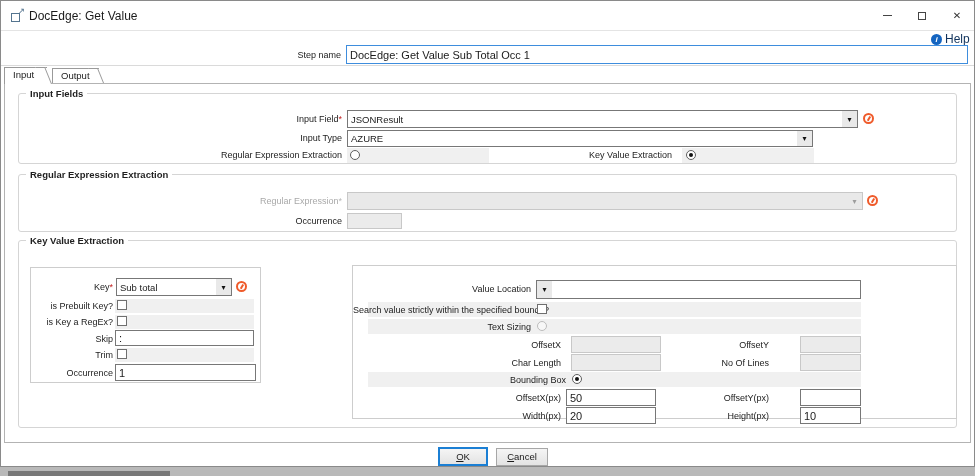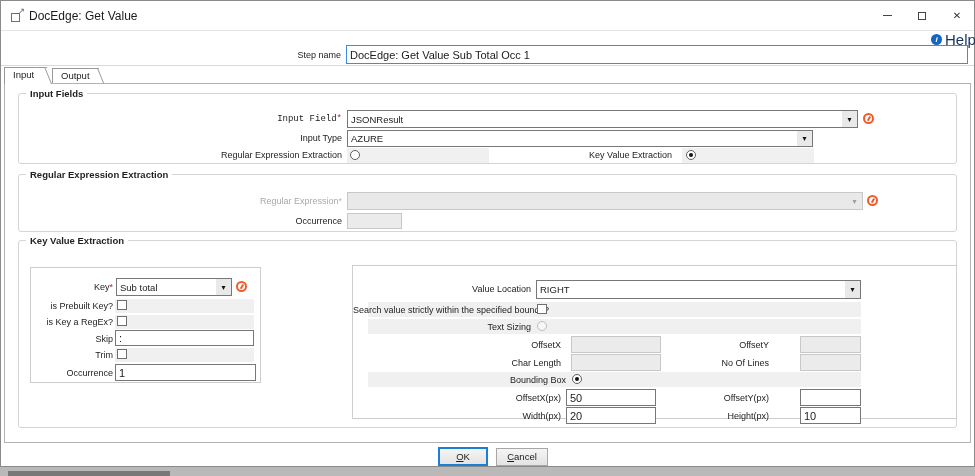--- a/index.html
+++ b/index.html
@@ -13,21 +13,21 @@
   .appicon{position:absolute;left:10px;top:8px;width:13px;height:13px;}
   .appicon .sq{position:absolute;left:0;bottom:0;width:9px;height:9px;border:1px solid #54748f;}
   .appicon .ar{position:absolute;right:-1px;top:-3px;font-size:9px;color:#54748f;}
   .winbtn{position:absolute;top:0;width:36px;height:29px;display:flex;align-items:center;justify-content:center;color:#333;cursor:default;}
   .glyph-min{width:9px;height:1px;background:#444;display:block;}
   .glyph-max{width:8px;height:8px;border:1px solid #444;display:block;}
   .glyph-close{font-size:10px;color:#333;line-height:1;}
   
   .help{position:absolute;left:930px;top:31px;height:14px;display:flex;align-items:center;gap:3px;}
   .help-i{width:11px;height:11px;border-radius:50%;background:#1464c0;color:#fff;font-size:8px;font-weight:bold;font-style:italic;display:flex;align-items:center;justify-content:center;}
-  .help-t{font-size:15px;color:#11335c;}
+  .help-t{font-size:12px;color:#11335c;}
   
   .lbl{font-size:9px;color:#1c1c1c;text-align:right;white-space:nowrap;}
   .lbl .req{color:#c21d1d;}
   .lbl.dis{color:#a9a9a9;}
   .lbl.dis .req{color:#b9b9b9;}
   .legend{position:absolute;top:-6px;left:7px;background:#fff;padding:0 4px;font-size:9.5px;font-weight:bold;color:#1f1f1f;white-space:nowrap;line-height:11px;}
   .groupbox{position:absolute;border:1px solid #d5d5d5;border-radius:3px;background:#fff;}
   .panel{position:absolute;border:1px solid #cdcdcd;background:#fff;}
   
   .tin{position:absolute;border:1px solid #777;background:#fff;font-family:"Liberation Sans",sans-serif;font-size:11px;color:#1b1b1b;padding:0 3px;}
@@ -100,21 +100,21 @@
     </div>
     <div class="tab" style="left:51px;top:67px;width:52px;height:15px;z-index:4;">
       <span class="base"></span>
         <span class="slant"></span>
       <span class="tl">Output</span>
     </div>
 
     <div class="groupbox" style="left:17px;top:92px;width:939px;height:71px;z-index:2;">
       <span class="legend">Input Fields</span>
 
-      <div class="lbl abs" style="left:23px;top:20px;width:300px;font-family:Liberation Mono, monospace;">
+      <div class="lbl abs" style="left:23px;top:20px;width:300px;">
         <span>Input Field</span><span class="req">*</span>
       </div>
       <div class="combo" style="left:328px;top:16px;width:511px;height:18px;">
         <input class="cin" value="JSONResult" style="">
         <span class="carr">▾</span>
       </div>
       <span class="warn" style="left:844px;top:19px;"></span>
 
       <div class="lbl abs" style="left:23px;top:39px;width:300px;">Input Type</div>
       <div class="combo" style="left:328px;top:36px;width:466px;height:17px;">
@@ -176,21 +176,20 @@
         <span class="cb" style="left:86px;top:81px;"></span>
 
         <div class="lbl abs" style="left:4px;top:100px;width:78px;">Occurrence</div>
         <input class="tin" style="left: 84px; top: 96px; width: 141px; height: 17px;" value="1">
       </div>
 
       <div class="panel" style="left:333px;top:24px;width:605px;height:154px;">
 
         <div class="lbl abs" style="left:20px;top:18px;width:158px;">Value Location</div>
         <div class="combo" style="left:183px;top:14px;width:325px;height:19px;">
-          <input class="cin" value="RIGHT" style="">
           <span class="carr">▾</span>
         </div>
 
         <div class="strip" style="left:15px;top:36px;width:493px;height:15px;"></div>
         <div class="lbl abs" style="left:0px;top:39px;width:178px;">Search value strictly within the specified bounds?</div>
         <span class="cb" style="left:184px;top:38px;"></span>
 
         <div class="strip" style="left:15px;top:53px;width:493px;height:15px;"></div>
         <div class="lbl abs" style="left:20px;top:56px;width:158px;">Text Sizing</div>
         <span class="radio dis" style="left:184px;top:55px;"></span>

